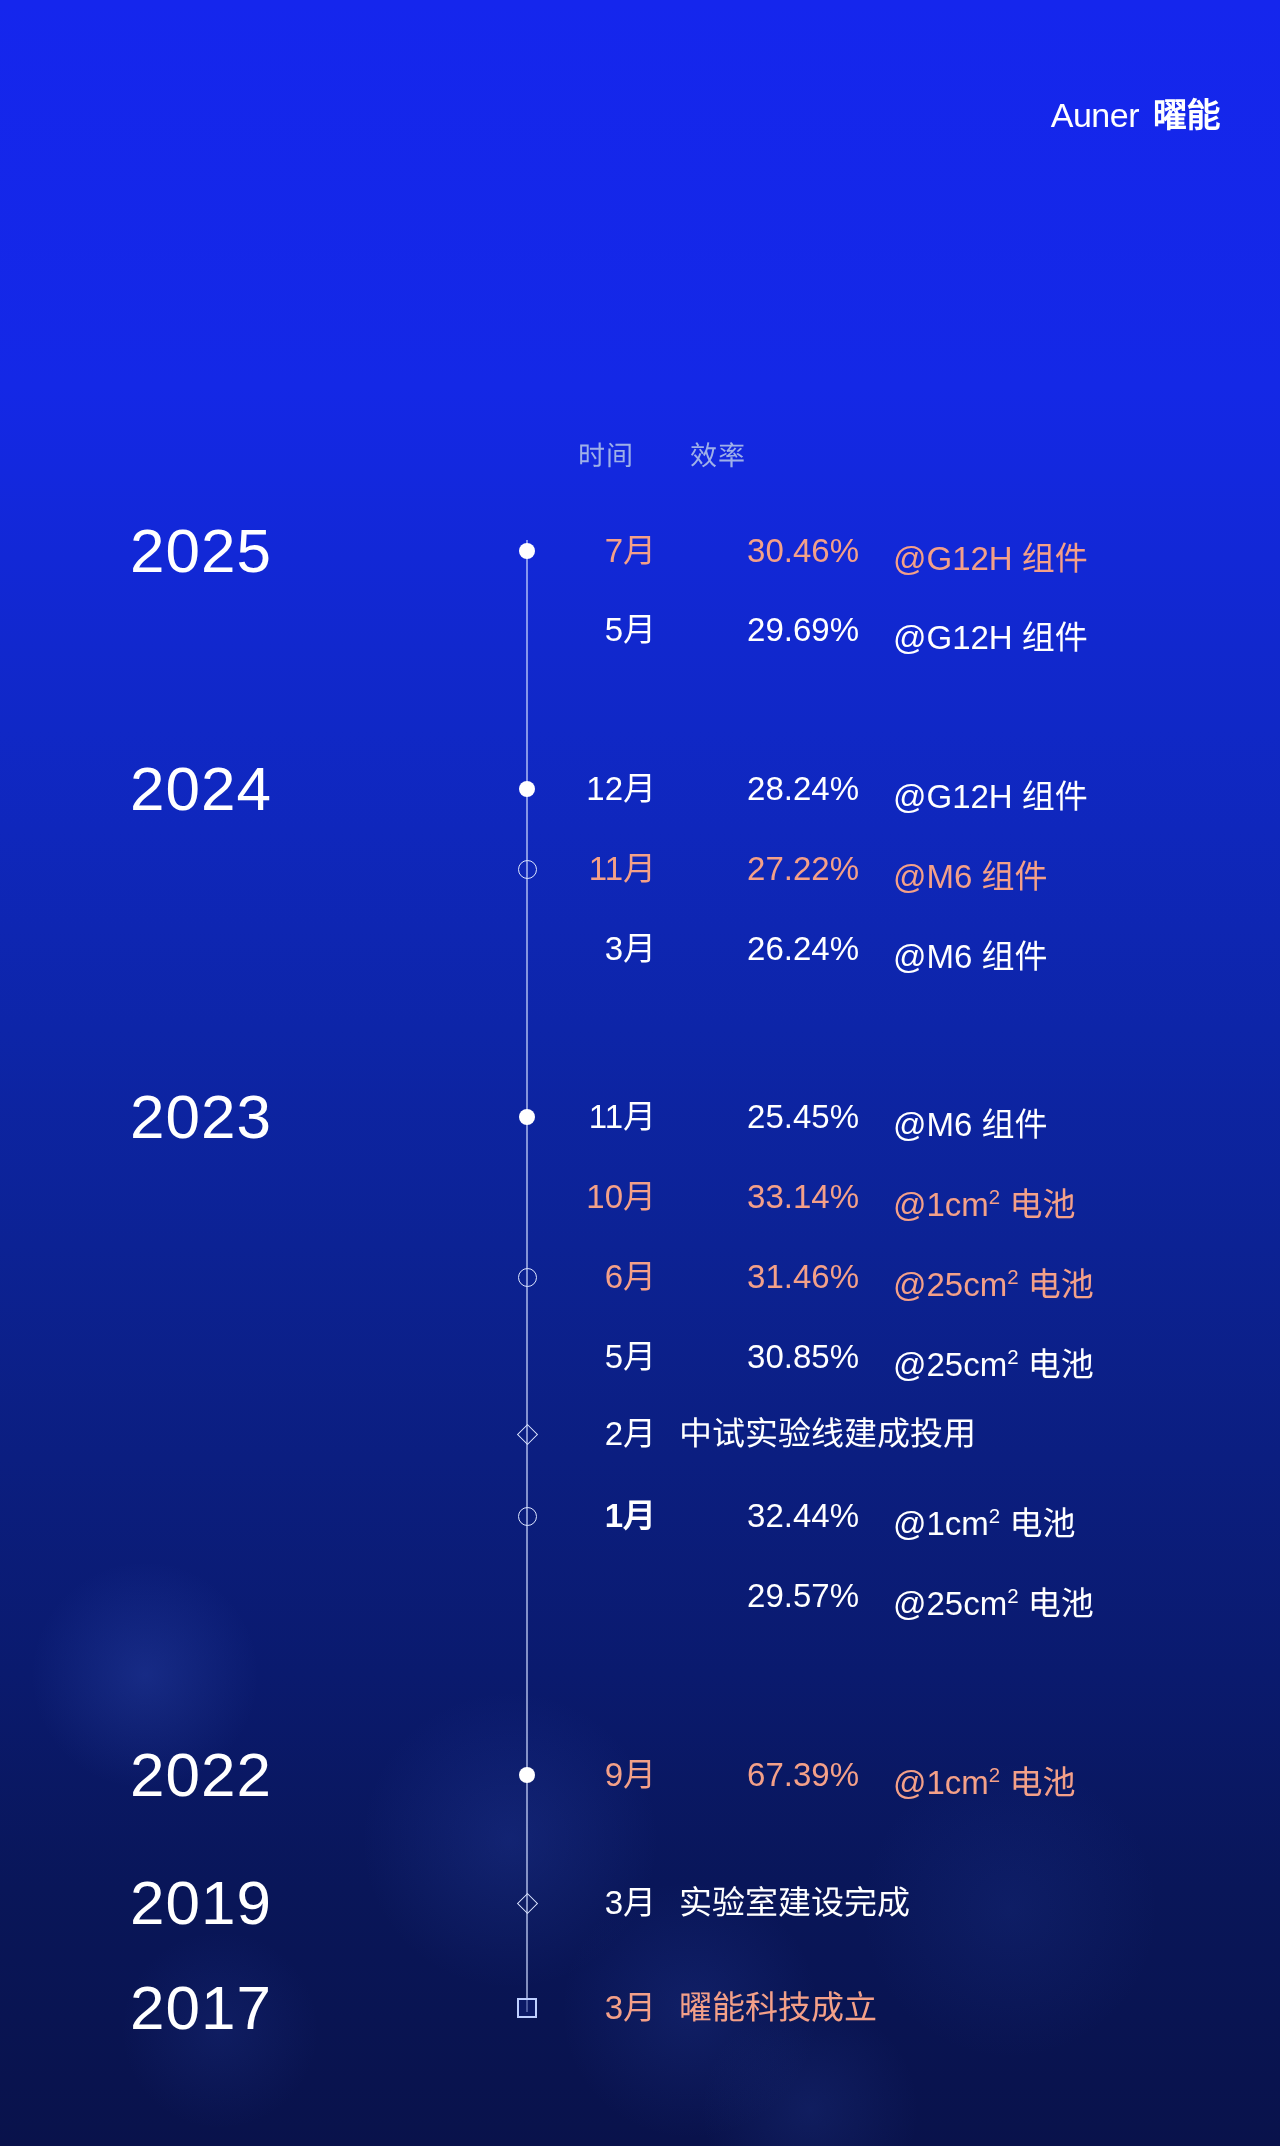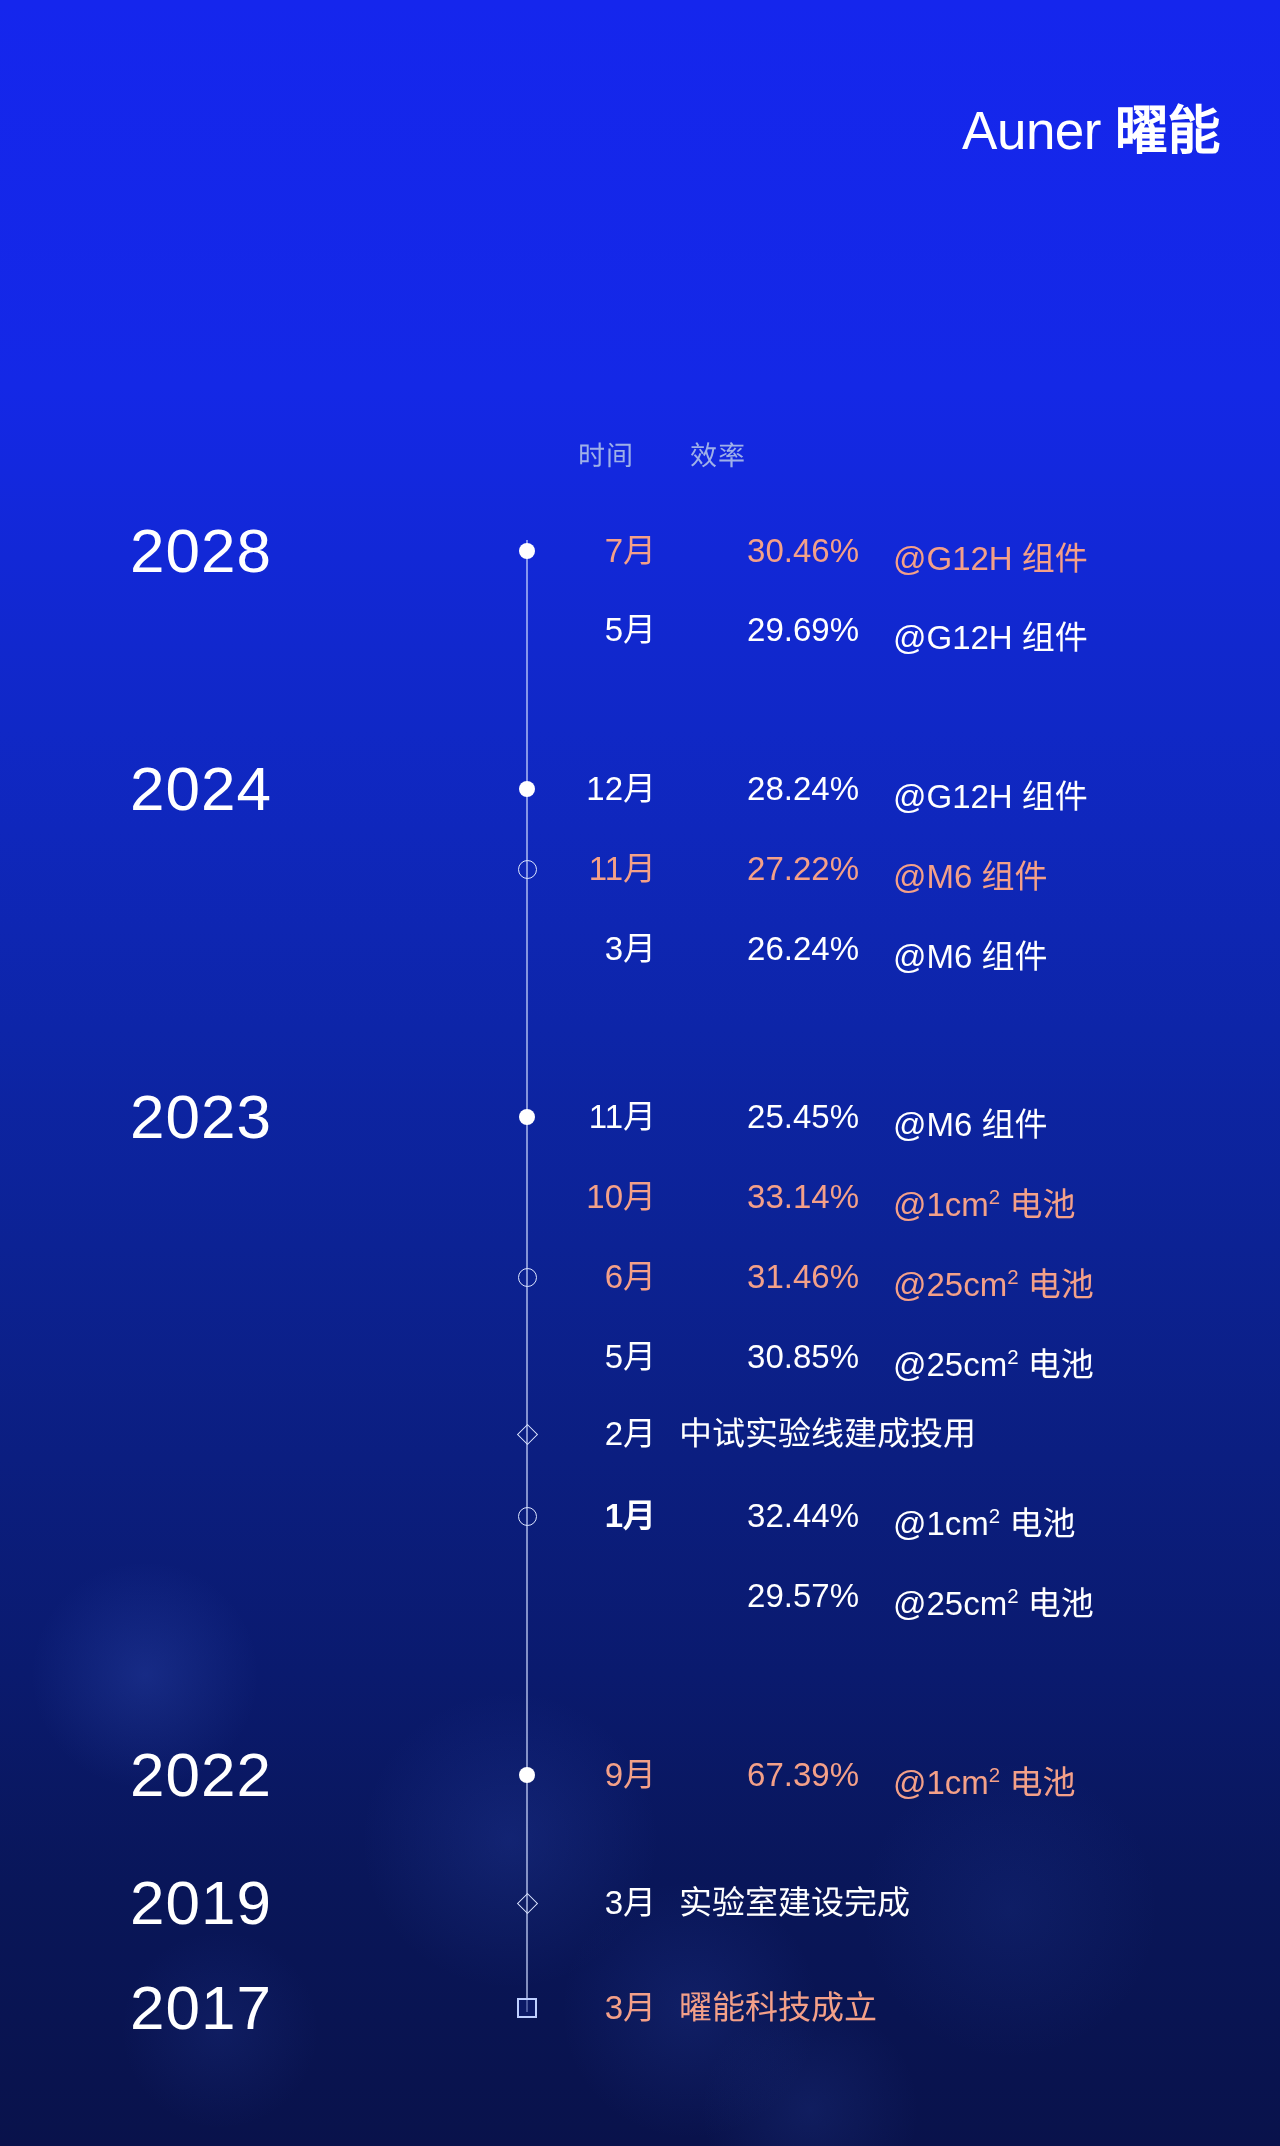--- a/index.html
+++ b/index.html
@@ -35,21 +35,21 @@
   .b4{ left:120px; top:1930px; width:200px; height:200px;
        background:radial-gradient(circle, rgba(70,110,240,.10) 0%, rgba(70,110,240,0) 70%); }
   .b5{ left:860px; top:1760px; width:300px; height:300px;
        background:radial-gradient(circle, rgba(60,100,220,.10) 0%, rgba(60,100,220,0) 70%); }
   .b6{ left:700px; top:2000px; width:220px; height:220px;
        background:radial-gradient(circle, rgba(80,125,255,.10) 0%, rgba(80,125,255,0) 70%); }
 
   
   #logo{
     position:absolute; right:60px; top:88px;
-    color:#FFFFFF; font-size:53px; font-weight:500;
+    color:#FFFFFF; font-size:34px; font-weight:500;
     letter-spacing:-0.5px; white-space:nowrap;
   }
   #logo .cn{ margin-left:14px; font-weight:600; }
 
   
   #title{
     position:absolute; left:268px; top:282px;
     color:#FFFFFF; font-size:38px; font-weight:700;
     letter-spacing:1.5px; white-space:nowrap;
   }
@@ -124,21 +124,21 @@
     <span>Auner</span><span class="cn">曜能</span>
   </div>
 
 
   <div class="col-head" id="head-time">时间</div>
   <div class="col-head" id="head-eff">效率</div>
 
   <div id="spine"></div>
 
   <div id="rows-layer">
-      <div class="year" style="top: 520px;">2028</div>
+      <div class="year" style="top: 520px;">2025</div>
       <div class="marker dot" style="left: 527px; top: 551px;"></div>
       <div class="cell c-month accent" style="left: 356px; width: 300px; top: 534px;">7月</div>
       <div class="cell c-eff accent" style="left: 559px; width: 300px; top: 534px;">30.46%</div>
       <div class="cell c-note accent" style="left: 893px; top: 534px;">@G12H 组件</div>
       <div class="cell c-month white" style="left: 356px; width: 300px; top: 613px;">5月</div>
       <div class="cell c-eff white" style="left: 559px; width: 300px; top: 613px;">29.69%</div>
       <div class="cell c-note white" style="left: 893px; top: 613px;">@G12H 组件</div>
       <div class="year" style="top: 758px;">2024</div>
       <div class="marker dot" style="left: 527px; top: 789px;"></div>
       <div class="cell c-month white" style="left: 356px; width: 300px; top: 772px;">12月</div>

